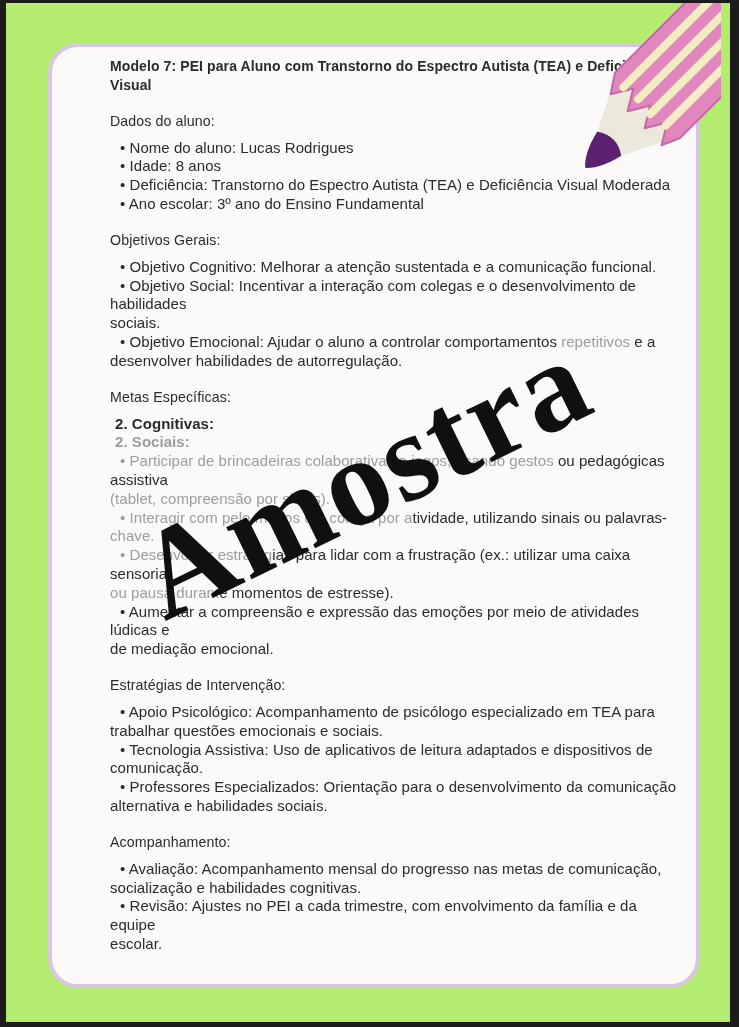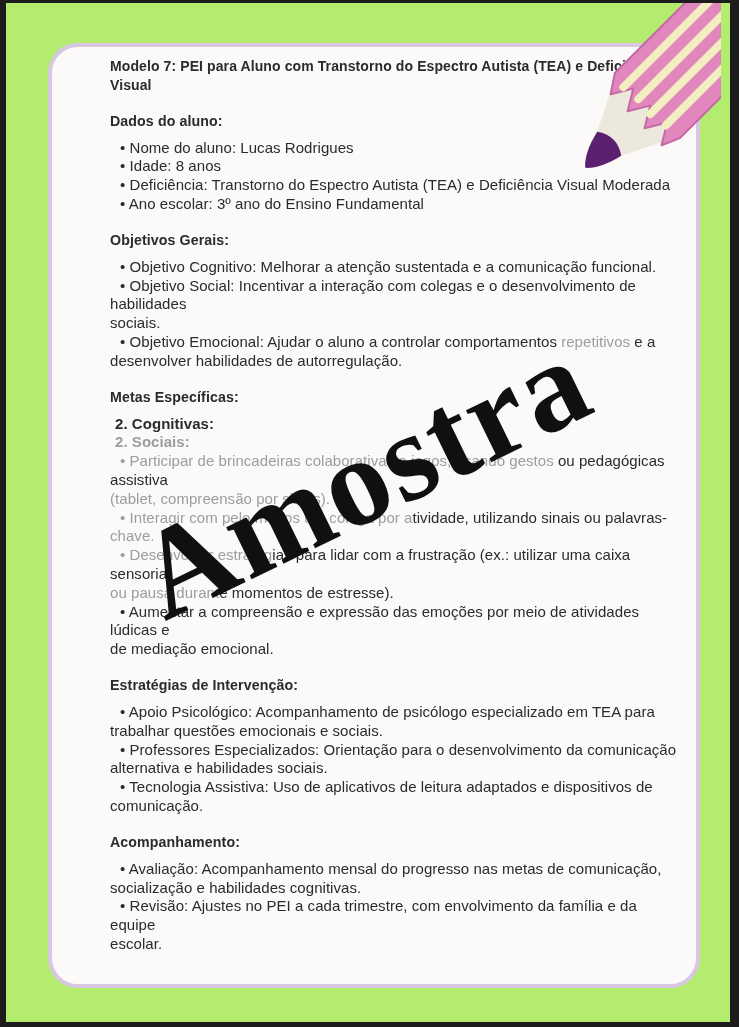--- a/index.html
+++ b/index.html
@@ -18,21 +18,21 @@
     border:4px solid var(--border,#d9c6e2);border-radius:30px;
     overflow:hidden;z-index:1;
   }
   .content{padding:10px 12px 0 58px;}
   .doc-title{
     font-size:14px;line-height:18.8px;font-weight:bold;margin:0 0 6px 0;
     color:var(--text,#2b2b2b);white-space:pre-line;letter-spacing:.1px;
   }
   .doc-section{margin-top:11px;}
   .sec-heading{
-    font-size:14.2px;line-height:19px;font-weight:bold;margin:17px 0 8px 0;
+    font-size:14.2px;line-height:19px;font-weight:normal;margin:17px 0 8px 0;
     color:var(--text,#2b2b2b);letter-spacing:.1px;
   }
   .item{
     margin:0;font-size:15px;line-height:18.8px;color:var(--text,#2b2b2b);
     white-space:pre-line;text-indent:10px;letter-spacing:.05px;
   }
   .item.subhead{font-weight:bold;text-indent:5px;}
   .muted{color:var(--muted-text,#9d9d9d);}
   .watermark{
     position:absolute;left:116px;top:412px;z-index:3;
@@ -84,24 +84,24 @@
 </span><span class="muted">chave.</span></p>
             <p class="item bullet"><span class="muted">• Desenvolver estratég</span><span>ias para lidar com a frustração (ex.: utilizar uma caixa sensorial
 </span><span class="muted">ou pausa durant</span><span>e momentos de estresse).</span></p>
             <p class="item bullet"><span>• Aumentar a compreensão e expressão das emoções por meio de atividades lúdicas e
 de mediação emocional.</span></p>
           </section>
           <section class="doc-section">
             <h2 class="sec-heading">Estratégias de Intervenção:</h2>
             <p class="item bullet"><span>• Apoio Psicológico: Acompanhamento de psicólogo especializado em TEA para
 trabalhar questões emocionais e sociais.</span></p>
+            <p class="item bullet"><span>• Tecnologia Assistiva: Uso de aplicativos de leitura adaptados e dispositivos de
+comunicação.</span></p>
             <p class="item bullet"><span>• Professores Especializados: Orientação para o desenvolvimento da comunicação
 alternativa e habilidades sociais.</span></p>
-            <p class="item bullet"><span>• Tecnologia Assistiva: Uso de aplicativos de leitura adaptados e dispositivos de
-comunicação.</span></p>
           </section>
           <section class="doc-section">
             <h2 class="sec-heading">Acompanhamento:</h2>
             <p class="item bullet"><span>• Avaliação: Acompanhamento mensal do progresso nas metas de comunicação,
 socialização e habilidades cognitivas.</span></p>
             <p class="item bullet"><span>• Revisão: Ajustes no PEI a cada trimestre, com envolvimento da família e da equipe
 escolar.</span></p>
           </section>
         </div>
     </div>

